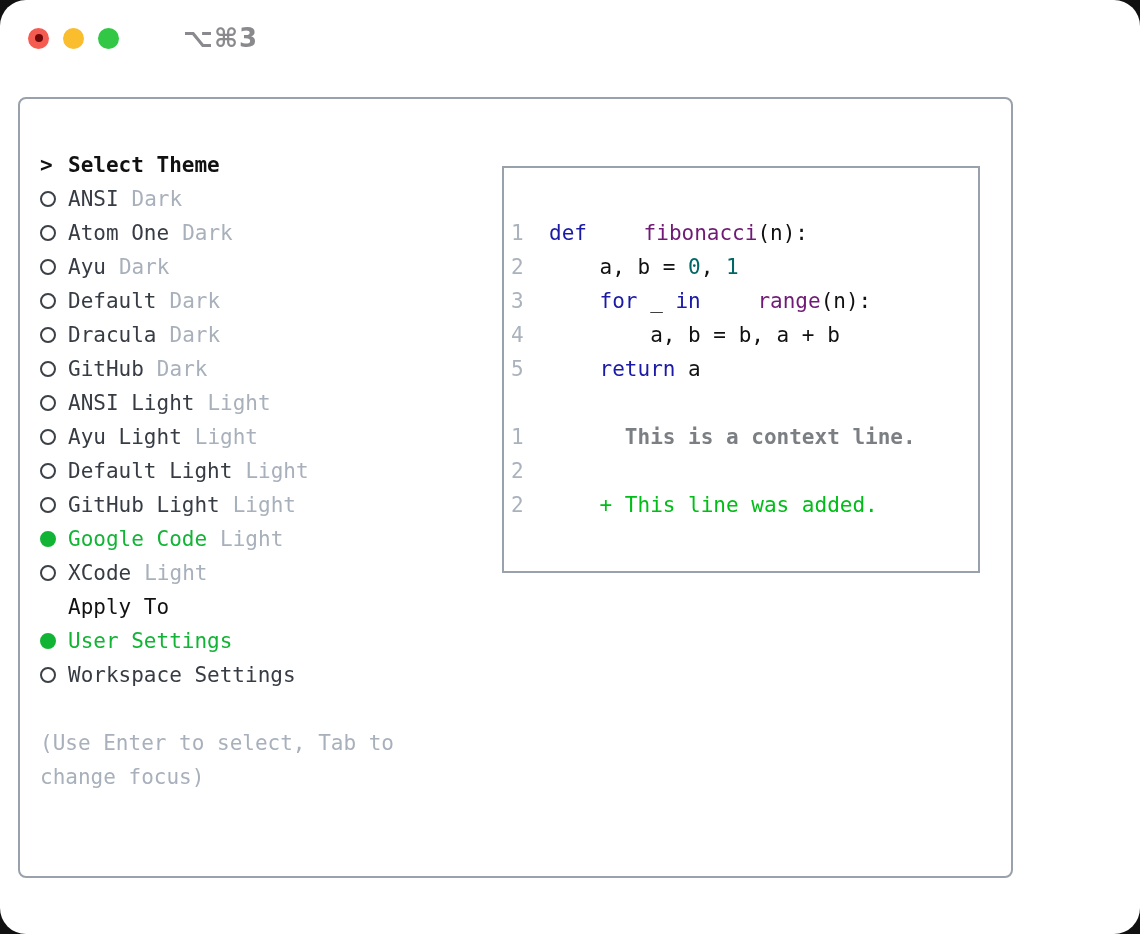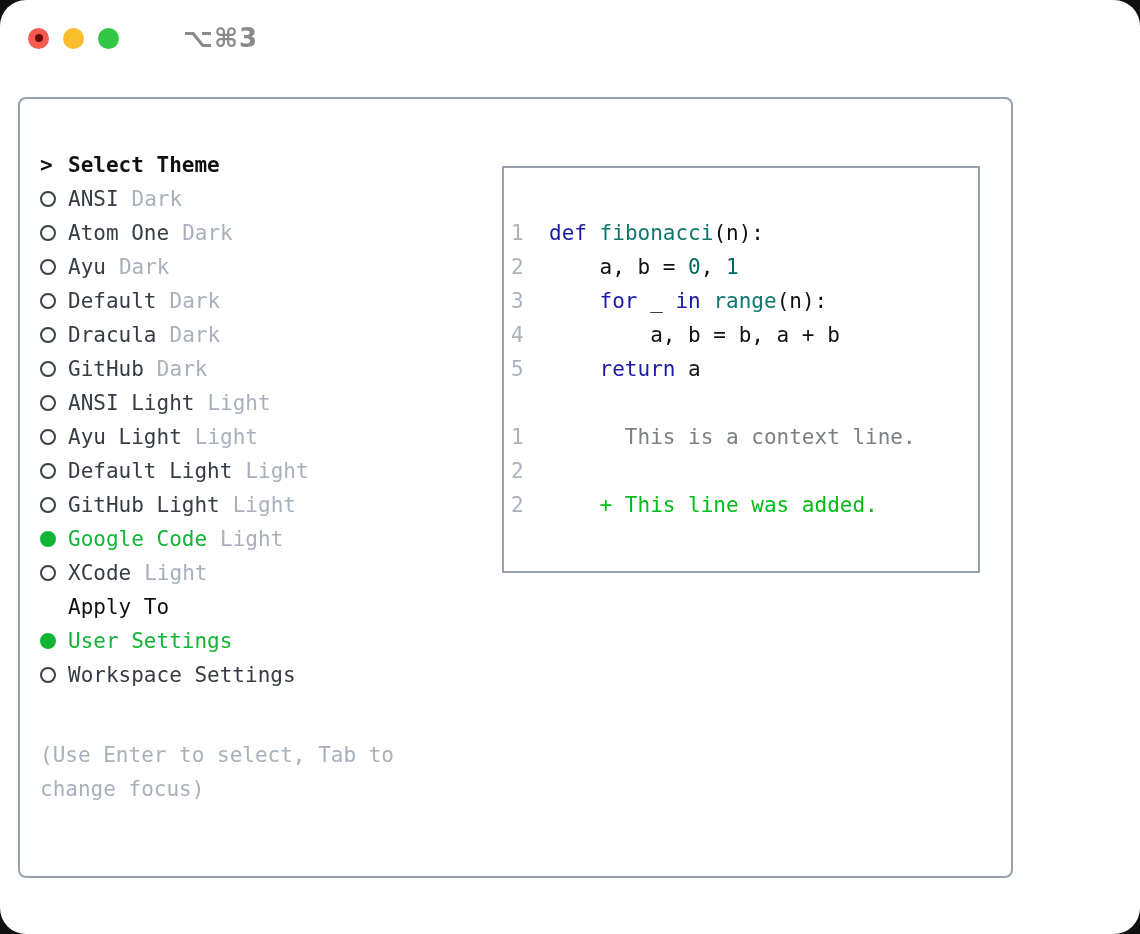--- a/index.html
+++ b/index.html
@@ -73,42 +73,42 @@
   .radio.selected { background: #12b435; border-color: #12b435; }
   .hdr { color: #111; font-weight: 700; text-align: center; }
   .plainhdr { color: #111; }
   .item-name { color: #373c44; }
   .item-name.selected { color: #12b435; }
   .item-tag { color: #a8b0bb; margin-left: 13px; }
   .opt-name { color: #373c44; }
   .opt-name.selected { color: #12b435; }
   .apply-header-row { }
   .hint {
-    margin-top: 46px;
+    margin-top: 34px;
     color: #a8b0bb;
     line-height: 34px;
     width: 420px;
   }
   
   .preview-box {
     margin-top: 18px;
     width: 478px; height: 407px;
     border: 2px solid #98a1ac;
     box-sizing: border-box;
     padding: 48px 0 0 7px;
     overflow: hidden;
   }
   .code-line { height: 34px; display: flex; align-items: center; white-space: pre; }
   .ln { display: inline-block; width: 38px; color: #a9b2bd; flex: none; }
   .seg { white-space: pre; }
   .kw  { color: #1a1aa6; }
-  .fn  { color: #0f766e; }
+  .fn  { color: #701a75; margin-left: 44px; }
   .lit { color: #006666; }
   .pln { color: #111111; }
-  .ctx { color: #7b7f83; }
+  .ctx { color: #7b7f83; font-weight: bold; }
   .del { color: #c53b2b; }
   .add { color: #00bd17; }
 </style>
 </head>
 <body>
 
 <div class="window">
 
   <div class="titlebar">
     <span class="tl-dot tl-red"></span>

